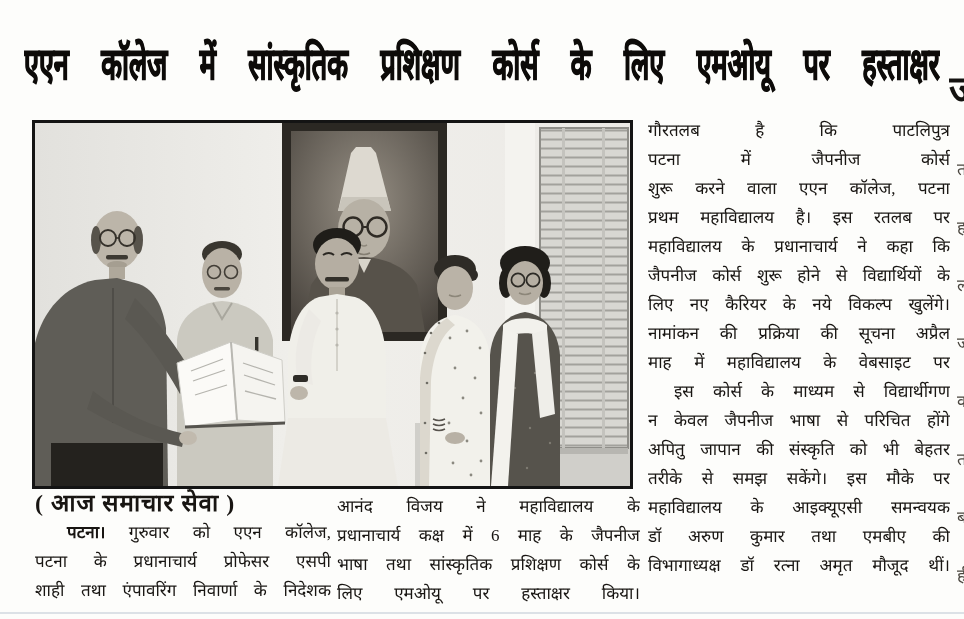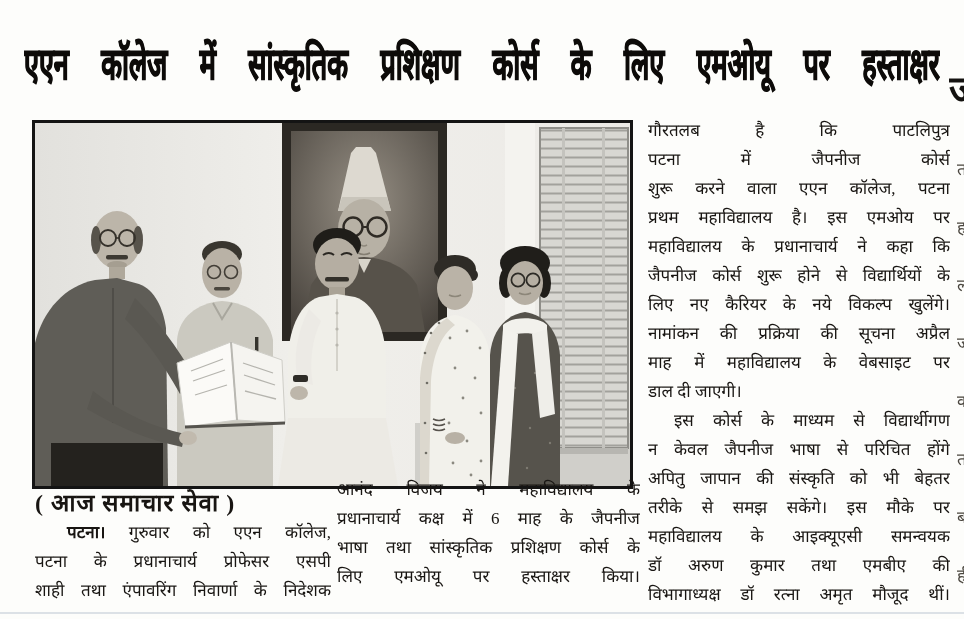--- a/index.html
+++ b/index.html
@@ -22,21 +22,21 @@
   
   .photo{
     left:32px;top:120px;width:601px;height:369px;
     border:3px solid #141414;box-sizing:border-box;background:#e9e8e4;
   }
   .photo svg{display:block;width:595px;height:363px;}
   
   .col{line-height:29px;font-size:17px;}
   .right-col{left:648px;top:116px;width:302px;}
   .left-col{left:35px;top:489px;width:296px;}
-  .mid-col{left:337px;top:475px;width:303px;}
+  .mid-col{left:337px;top:492px;width:303px;}
   .bline{height:29px;overflow:hidden;gap:12px;}
   .jline{display:flex;justify-content:space-between;}
   .jline span{white-space:nowrap;}
   .indent{padding-left:26px;}
   .credit{font-weight:bold;text-align:left;font-size:24px;height:29px;letter-spacing:1px;}
   .b{font-weight:bold;margin-left:32px;}
   
   .corner-frag{
     left:949px;top:66px;width:15px;height:50px;overflow:hidden;
     font-size:40px;font-weight:bold;color:#141210;line-height:50px;
@@ -268,21 +268,21 @@
       <span>वाला</span>
       <span>एएन</span>
       <span>कॉलेज,</span>
       <span>पटना</span>
     </div>
   <div class="bline jline">
       <span>प्रथम</span>
       <span>महाविद्यालय</span>
       <span>है।</span>
       <span>इस</span>
-      <span>एमओय</span>
+      <span>रतलब</span>
       <span>पर</span>
     </div>
   <div class="bline jline">
       <span>महाविद्यालय</span>
       <span>के</span>
       <span>प्रधानाचार्य</span>
       <span>ने</span>
       <span>कहा</span>
       <span>कि</span>
     </div>
@@ -313,21 +313,20 @@
       <span>अप्रैल</span>
     </div>
   <div class="bline jline">
       <span>माह</span>
       <span>में</span>
       <span>महाविद्यालय</span>
       <span>के</span>
       <span>वेबसाइट</span>
       <span>पर</span>
     </div>
-  <div class="bline">डाल दी जाएगी।</div>
   <div class="bline jline indent">
       <span>इस</span>
       <span>कोर्स</span>
       <span>के</span>
       <span>माध्यम</span>
       <span>से</span>
       <span>विद्यार्थीगण</span>
     </div>
   <div class="bline jline">
       <span>न</span>

